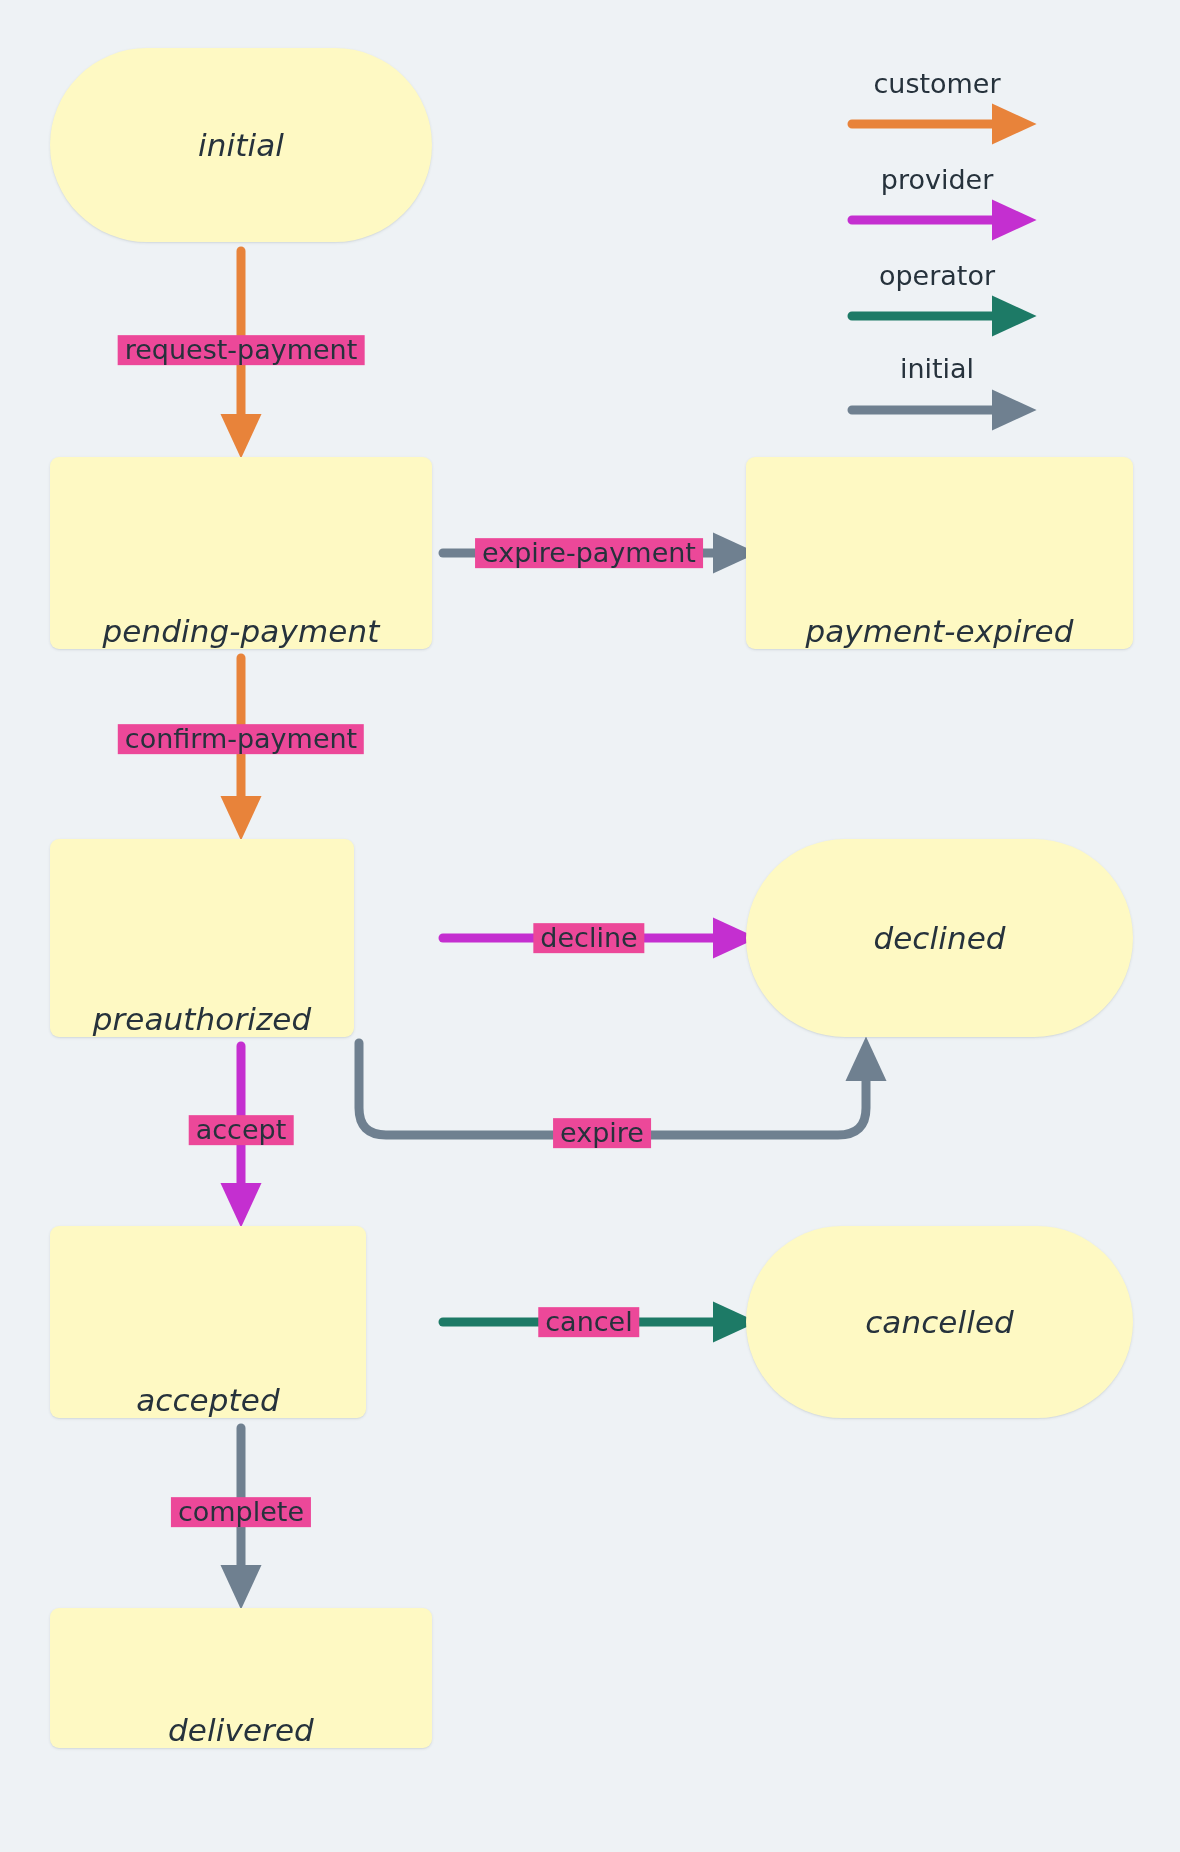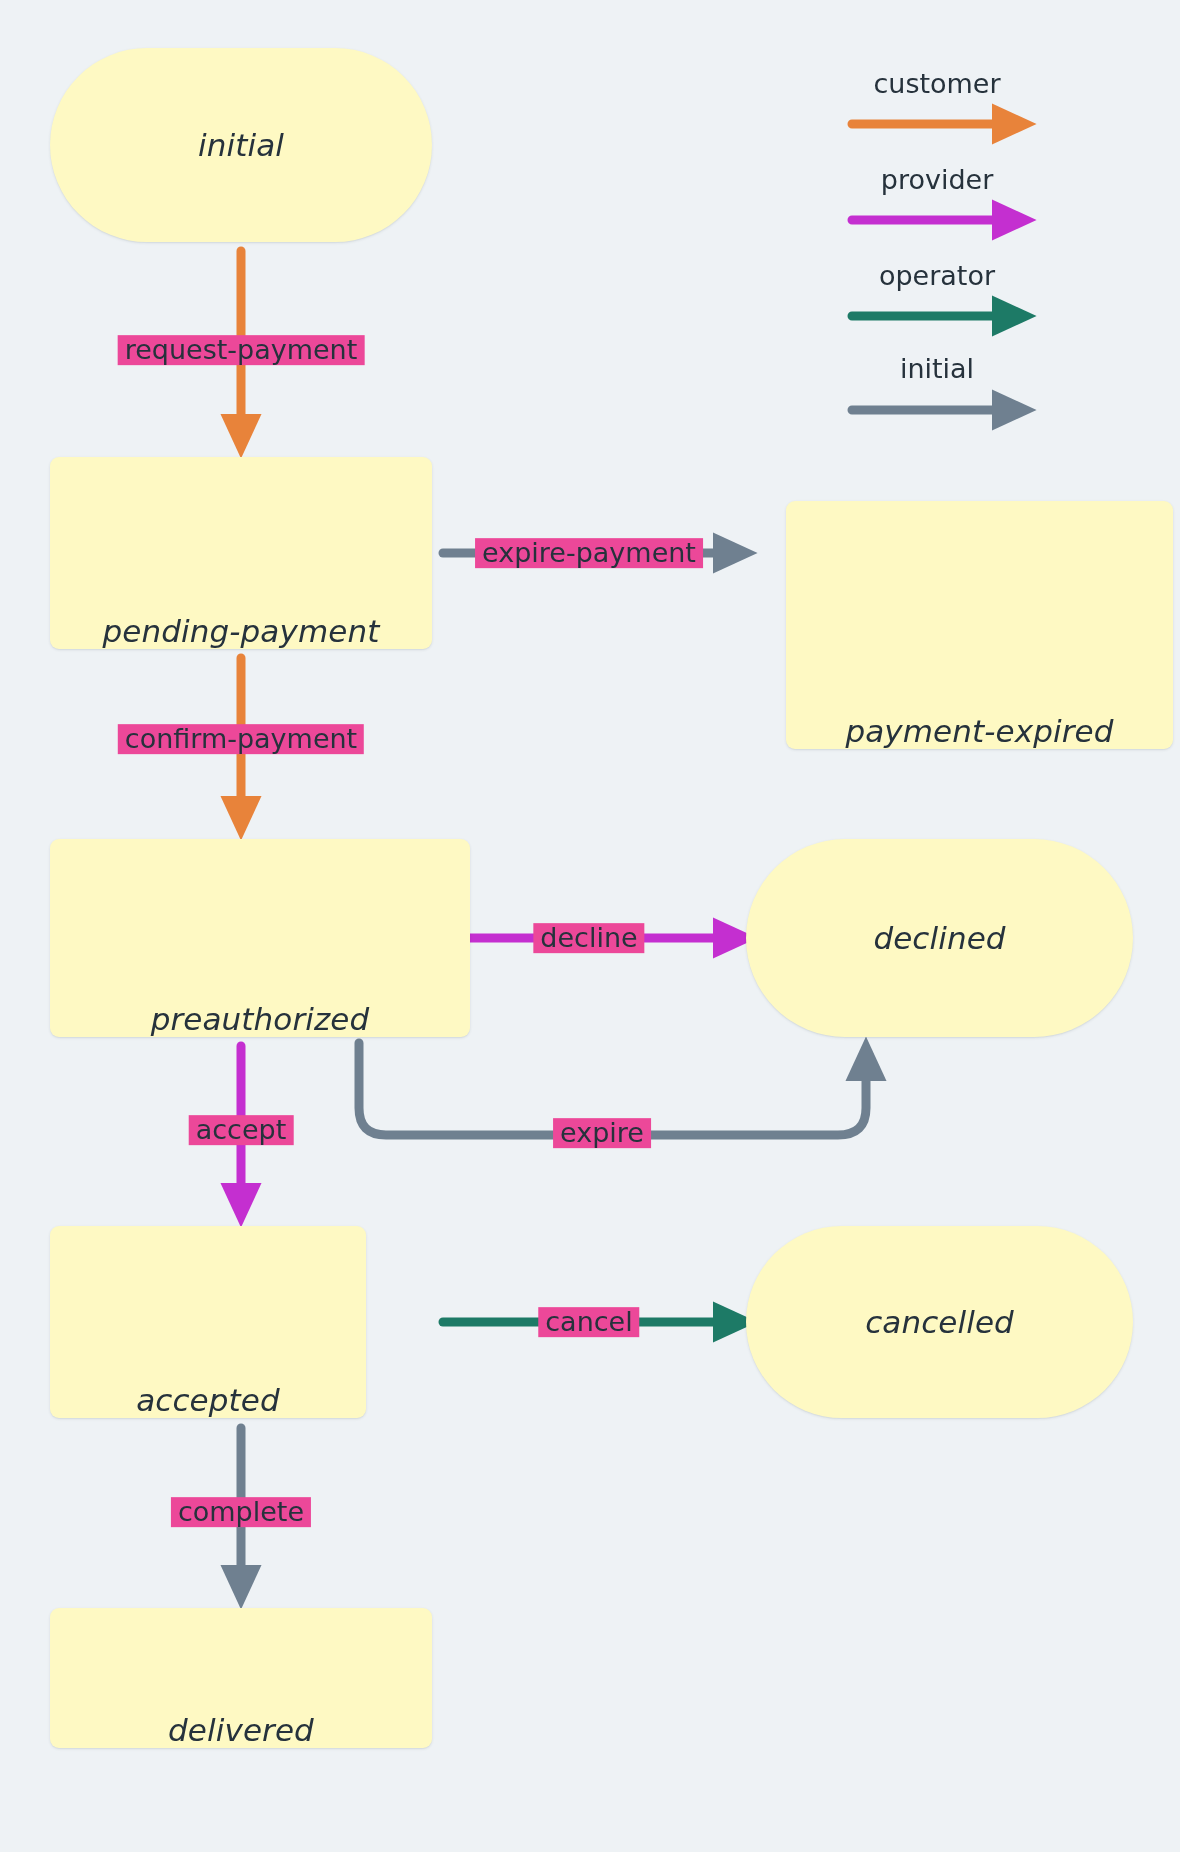--- a/index.html
+++ b/index.html
@@ -125,25 +125,25 @@
   </svg>
 
   <div class="node pill" style="left:50px; top:48px; width:382px; height:194px;">
     <span class="node-label">initial</span>
   </div>
 
   <div class="node rect" style="left:50px; top:457px; width:382px; height:192px;">
     <span class="node-label">pending-payment</span>
   </div>
 
-  <div class="node rect" style="left:786px; top:457px; width:387px; height:248px;margin-top:44px;">
+  <div class="node rect" style="left:746px; top:457px; width:387px; height:192px;">
     <span class="node-label">payment-expired</span>
   </div>
 
-  <div class="node rect" style="left:50px; top:839px; width:420px; height:198px;">
+  <div class="node rect" style="left:50px; top:839px; width:304px; height:198px;">
     <span class="node-label">preauthorized</span>
   </div>
 
   <div class="node pill" style="left:746px; top:839px; width:387px; height:198px;">
     <span class="node-label">declined</span>
   </div>
 
   <div class="node rect" style="left:50px; top:1226px; width:316px; height:192px;">
     <span class="node-label">accepted</span>
   </div>

